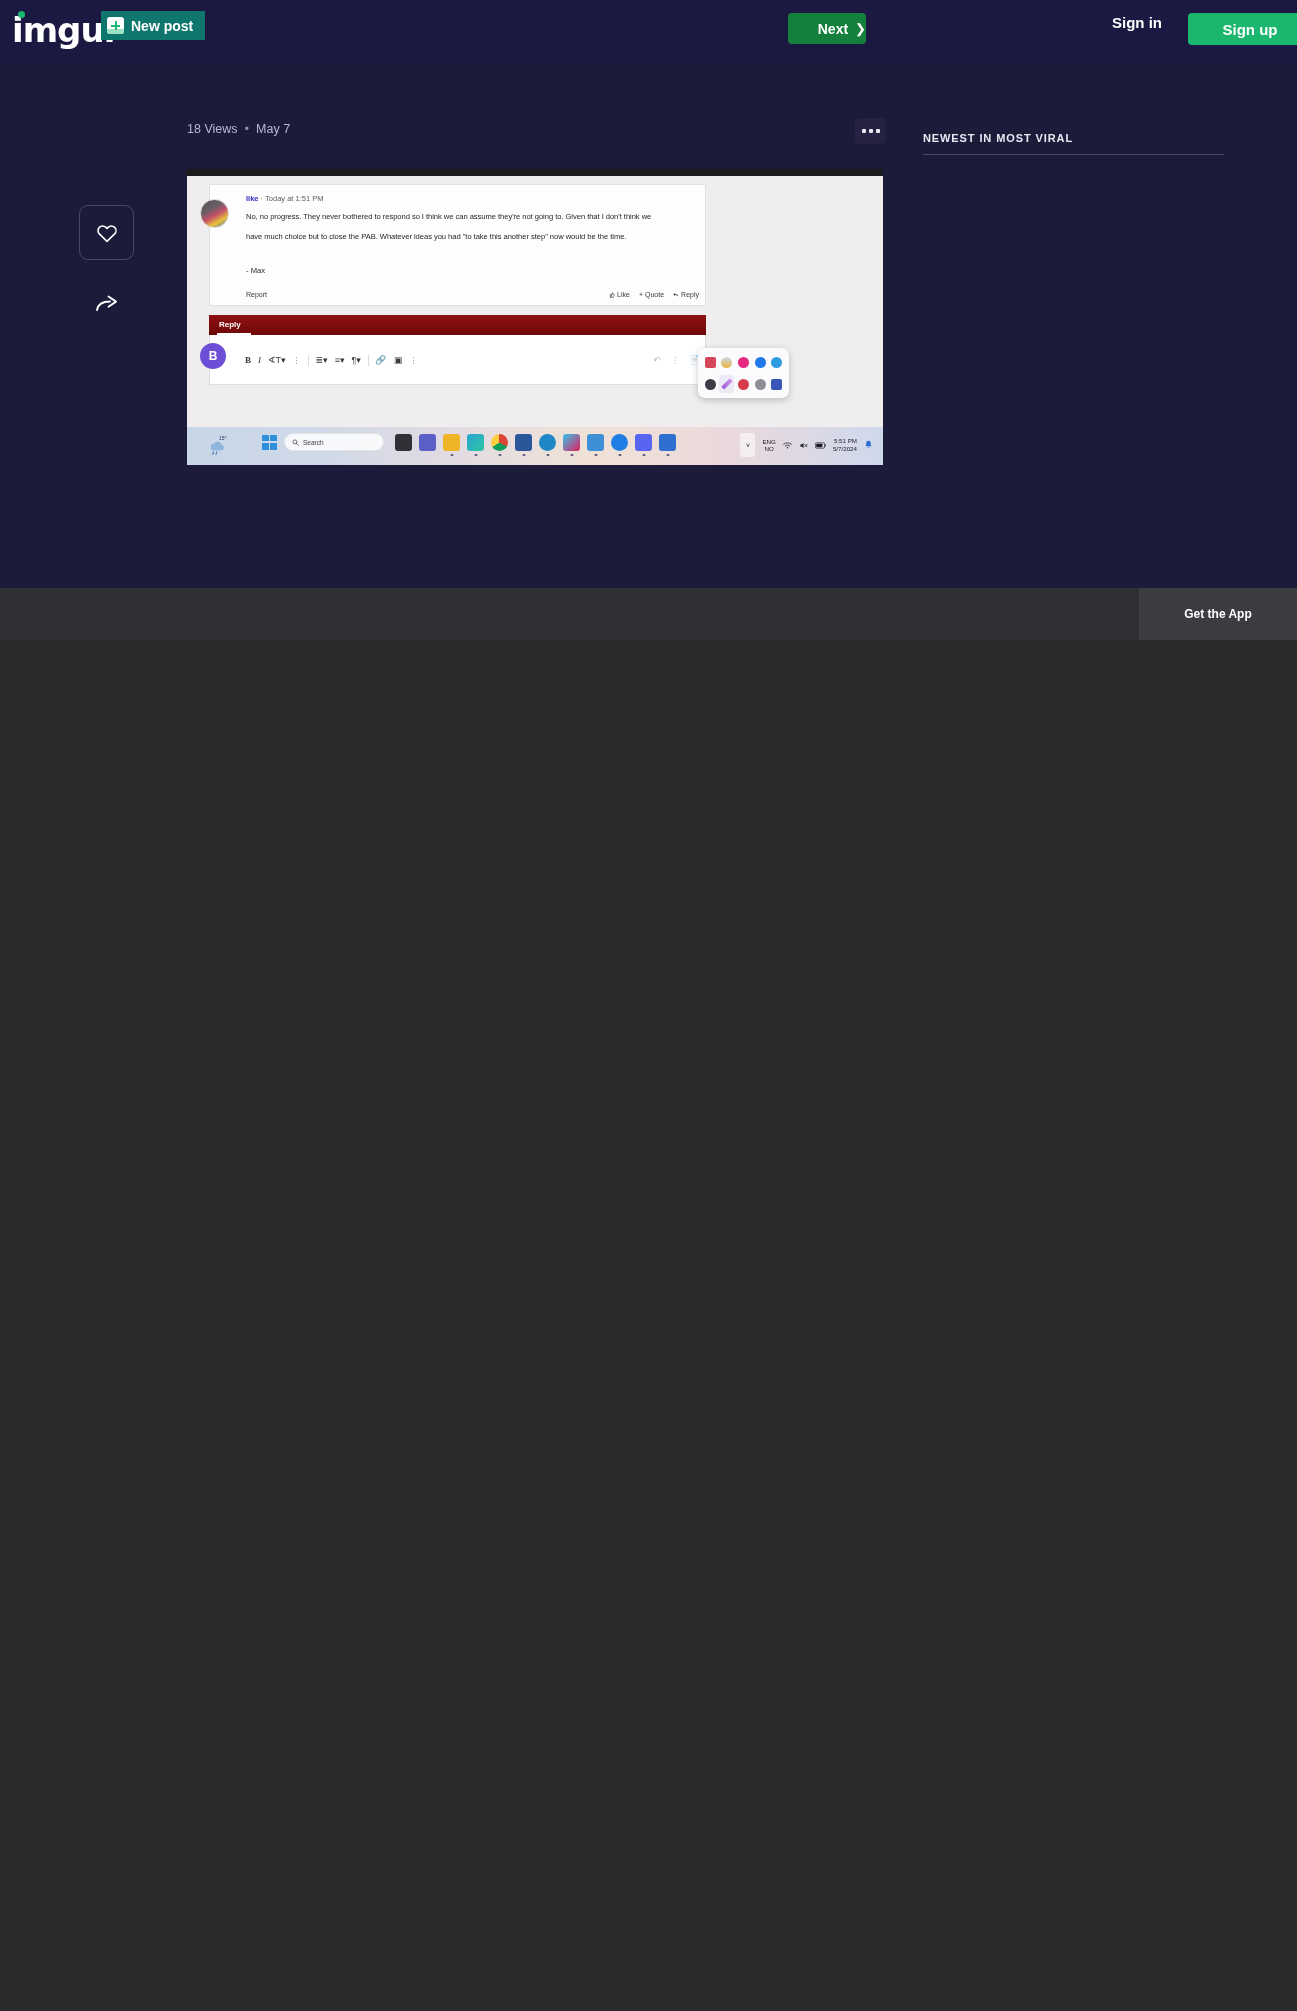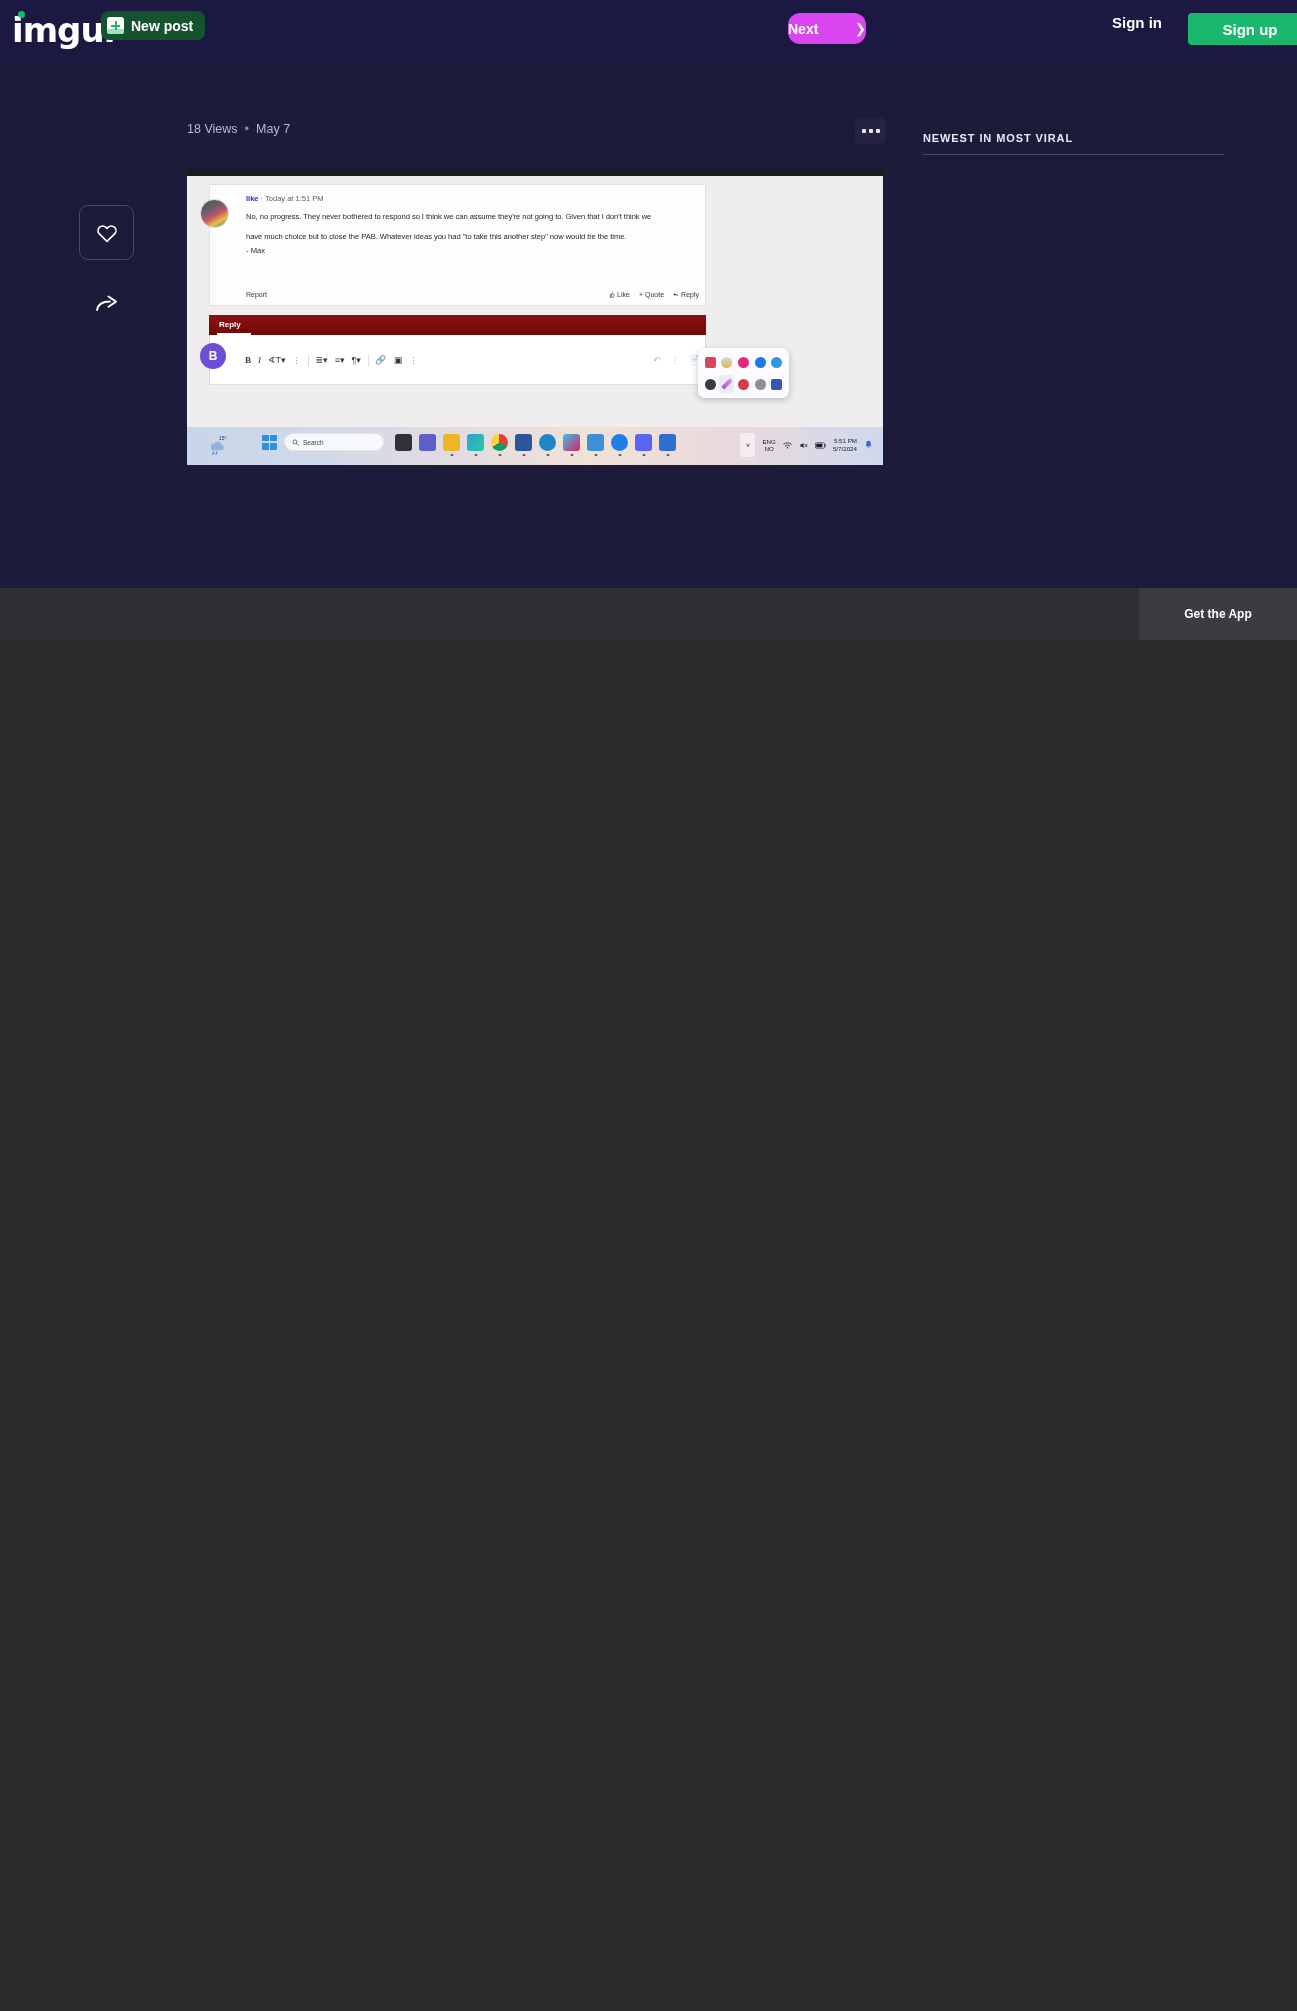--- a/index.html
+++ b/index.html
@@ -35,21 +35,21 @@
     letter-spacing: -1px; line-height: 40px;
     font-family: "DejaVu Sans", sans-serif;
   }
   .logo-dot {
     position: absolute; left: 6px; top: 1px;
     width: 7px; height: 7px; border-radius: 50%; background: #1bb76e;
   }
   .newpost-btn {
     position: absolute; left: 101px; top: 11px;
     height: 29px; padding: 0 12px 0 6px;
-    background: #14532d; border-radius: 8px; border: none;
+    background: #0f766e; border-radius: 0; border: none;
     display: flex; align-items: center; gap: 7px; cursor: pointer;
   }
   .newpost-icon {
     width: 17px; height: 17px; border-radius: 3px;
     background: #ffffff;
     display: flex; align-items: center; justify-content: center;
     position: relative; overflow: hidden;
   }
   .newpost-icon::after {
     content: ""; position: absolute; left: 0; bottom: 0; width: 100%; height: 5px;
@@ -61,22 +61,22 @@
   .newpost-plus::before, .newpost-plus::after {
     content:""; position:absolute; background:#1bb76e;
   }
   .newpost-plus::before { left: 3.5px; top: 0; width: 2px; height: 9px; }
   .newpost-plus::after  { left: 0; top: 3.5px; width: 9px; height: 2px; }
   .newpost-label { color:#fff; font-size:14px; font-weight:700; }
 
   .next-btn {
     position: absolute; left: 788px; top: 13px;
     width: 78px; height: 31px;
-    background: #d946ef; border-radius: 12px; border: none;
-    display: flex; align-items: center; justify-content: space-between; gap: 7px;
+    background: #15803d; border-radius: 4px; border: none;
+    display: flex; align-items: center; justify-content: flex-end; gap: 7px;
     cursor: pointer;
   }
   .next-label { color:#fff; font-size:14px; font-weight:700; }
   .next-chev { color:#fff; font-size:13px; line-height:1; }
 
   .signin-btn {
     position: absolute; left: 1112px; top: 14px;
     background: none; border: none; cursor: pointer;
     color:#fff; font-size:15px; font-weight:700;
   }
@@ -140,21 +140,21 @@
     background: linear-gradient(150deg,#4b4b55 0%, #6b5f66 35%, #c5506a 55%, #e8c23c 75%, #3b6ea8 100%);
     border:1px solid #d6d3d4;
   }
   .post-inner { position:absolute; left:36px; top:8px; right:4px; }
   .post-head { font-size:7.5px; color:#5d5d5d; line-height:11px; }
   .post-user { color:#2a2abf; font-weight:700; }
   .post-text {
     font-size:7.6px; color:#262626; line-height:11.6px; margin-top:7px;
     letter-spacing: -0.05px;
   }
-  .post-sig { font-size:7.6px; color:#262626; margin-top:4px; }
+  .post-sig { font-size:7.6px; color:#262626; margin-top:24px; }
   .post-foot {
     position:absolute; left:36px; right:6px; bottom:7px;
     display:flex; align-items:center; font-size:7px; color:#3b3b3b;
   }
   .post-foot .report { color:#3b3b3b; }
   .post-foot .acts { margin-left:auto; display:flex; gap:9px; align-items:center; }
   .post-foot .acts span { display:flex; align-items:center; gap:2px; }
 
   
   .reply-bar {

